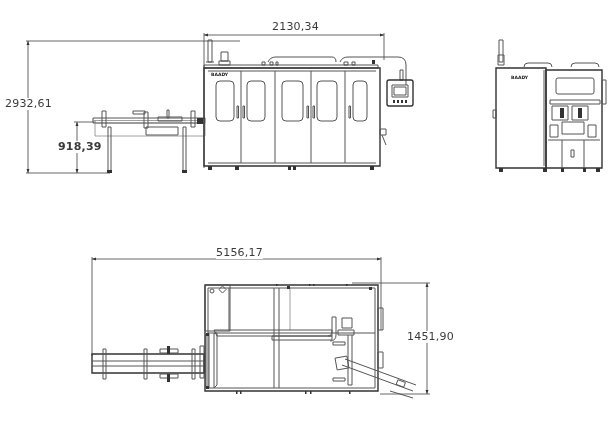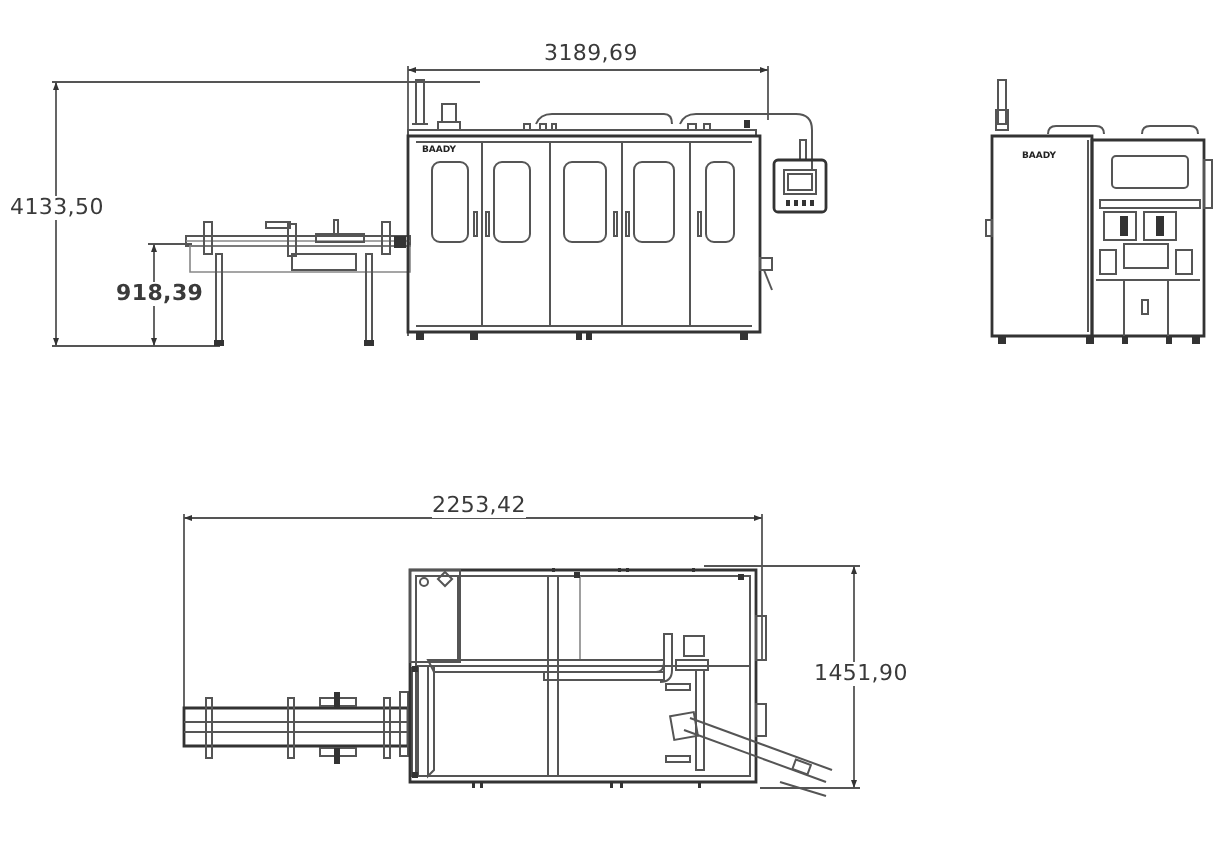--- a/index.html
+++ b/index.html
@@ -237,17 +237,17 @@
       <rect class="dark" x="310" y="391" width="1.5" height="3"></rect>
       <rect class="dark" x="349" y="391" width="1.5" height="3"></rect>
       <rect class="dark" x="287" y="286" width="3" height="3"></rect>
       <rect class="dark" x="369" y="287" width="3" height="3"></rect>
       <rect class="dark" x="206" y="333" width="3" height="3"></rect>
       <rect class="dark" x="206" y="386" width="3" height="3"></rect>
     </g>
   </g>
 </svg>
 
-<div class="dim-label" style="left:272px; top:21px;">3189,69</div>
-<div class="dim-label" style="left:5px; top:98px;">4133,50</div>
+<div class="dim-label" style="left:272px; top:21px;">2130,34</div>
+<div class="dim-label" style="left:5px; top:98px;">2932,61</div>
 <div class="dim-label" style="left:58px; top:141px;font-weight:bold;">918,39</div>
-<div class="dim-label" style="left:216px; top:247px;">2253,42</div>
+<div class="dim-label" style="left:216px; top:247px;">5156,17</div>
 <div class="dim-label" style="left:407px; top:331px;">1451,90</div>
 
 </body></html>

